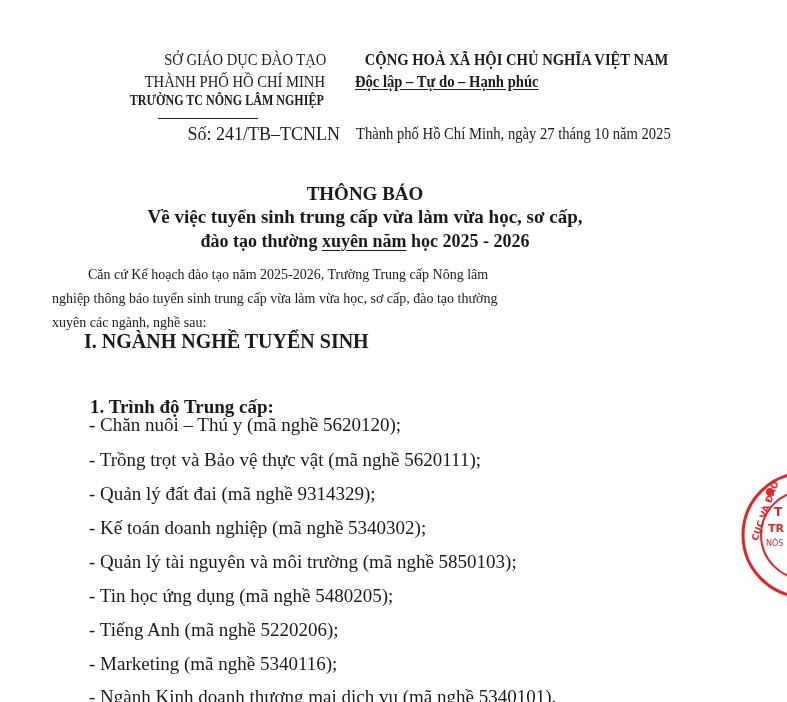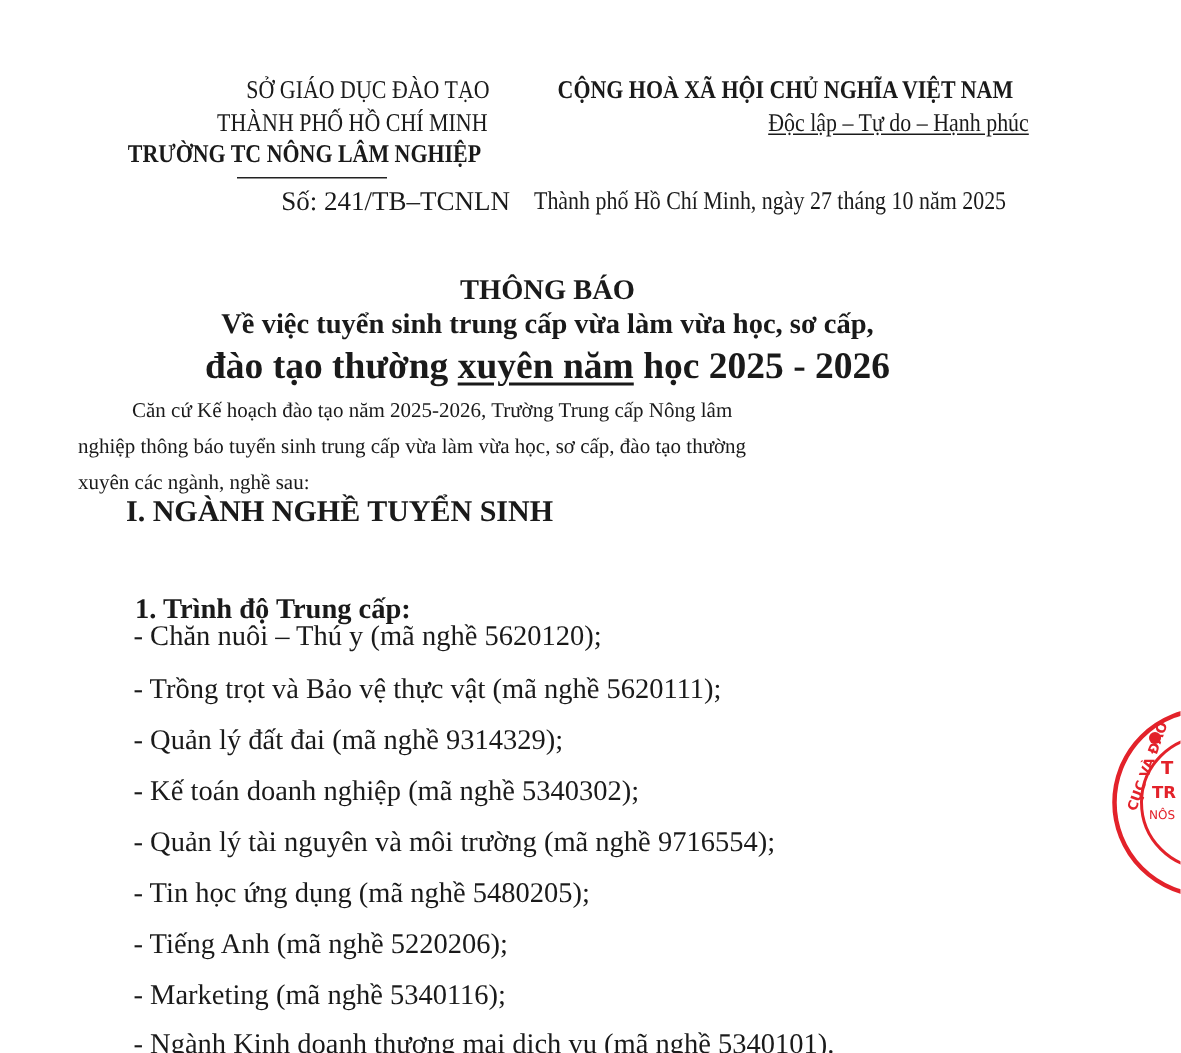--- a/index.html
+++ b/index.html
@@ -5,32 +5,32 @@
   html, body { margin: 0; padding: 0; }
   body {
     width: 787px; height: 702px; background: #ffffff; overflow: hidden;
     position: relative; font-family: "Liberation Serif", "DejaVu Serif", serif; color: #1a1a1a;
   }
   .abs { position: absolute; white-space: nowrap; }
   .left-head { left: 60px; width: 280px; text-align: right; }
   .cond { display: inline-block; transform: scaleX(0.86); transform-origin: center; }
   .h-line1 { top: 50px; font-size: 17px; }
   .h-line2 { top: 72px; font-size: 17px; }
-  .h-line3 { top: 93px; font-size: 17px; font-weight: bold; }
+  .h-line3 { top: 93px; font-size: 14px; font-weight: bold; }
   .h-rule { position: absolute; left: 158px; top: 118px; width: 100px; height: 1px; background: #222; }
   .h-num { top: 124px; font-size: 18px; }
-  .right-head { left: 340px; width: 360px; text-align: right; }
+  .right-head { left: 340px; width: 360px; text-align: left; }
   .r-line1 { top: 50px; font-size: 17px; font-weight: bold; }
-  .r-line2 { top: 72px; font-size: 17px; font-weight: normal; }
+  .r-line2 { top: 72px; font-size: 17px; font-weight: bold; }
   .r-line2 span.u { text-decoration: underline; text-underline-offset: 2px; }
   .date { left: 356px; top: 124px; font-size: 17px; }
   .title { left: 0; width: 730px; text-align: center; font-weight: bold; }
   .t1 { top: 183px; font-size: 19px; }
   .t2 { top: 206px; font-size: 19px; }
-  .t3 { top: 231px; font-size: 25px; }
+  .t3 { top: 231px; font-size: 18px; }
   .t3 .ul { text-decoration: underline; text-underline-offset: 3px; }
   .para { font-size: 14px; }
   .p1 { left: 88px; top: 267px; }
   .p2 { left: 52px; top: 291px; }
   .p3 { left: 52px; top: 315px; }
   .sec { left: 84px; top: 330px; font-size: 20px; font-weight: bold; }
   .sub { left: 90px; top: 383px; font-size: 19px; font-weight: bold; margin-top: 13px; }
   .item { left: 89px; font-size: 19px; }
   .stamp { position: absolute; left: 740px; top: 470px; width: 130px; height: 130px; }
 </style>
@@ -55,21 +55,21 @@
 <div class="abs para p2">nghiệp thông báo tuyển sinh trung cấp vừa làm vừa học, sơ cấp, đào tạo thường</div>
 <div class="abs para p3">xuyên các ngành, nghề sau:</div>
 
 <div class="abs sec">I. NGÀNH NGHỀ TUYỂN SINH</div>
 <div class="abs sub">1. Trình độ Trung cấp:</div>
 
 <div class="abs item" style="top:414px">- Chăn nuôi – Thú y (mã nghề 5620120);</div>
 <div class="abs item" style="top:449px">- Trồng trọt và Bảo vệ thực vật (mã nghề 5620111);</div>
 <div class="abs item" style="top:483px">- Quản lý đất đai (mã nghề 9314329);</div>
 <div class="abs item" style="top:517px">- Kế toán doanh nghiệp (mã nghề 5340302);</div>
-<div class="abs item" style="top:551px">- Quản lý tài nguyên và môi trường (mã nghề 9716554);</div>
+<div class="abs item" style="top:551px">- Quản lý tài nguyên và môi trường (mã nghề 5850103);</div>
 <div class="abs item" style="top:585px">- Tin học ứng dụng (mã nghề 5480205);</div>
 <div class="abs item" style="top:619px">- Tiếng Anh (mã nghề 5220206);</div>
 <div class="abs item" style="top:653px">- Marketing (mã nghề 5340116);</div>
 <div class="abs item" style="top:686px">- Ngành Kinh doanh thương mại dịch vụ (mã nghề 5340101).</div>
 
 <svg class="stamp" viewBox="0 0 130 130">
   <circle cx="65" cy="65" r="62" fill="none" stroke="#e3222a" stroke-width="3"></circle>
   <circle cx="65" cy="65" r="44" fill="none" stroke="#e3222a" stroke-width="2"></circle>
   <circle cx="30" cy="22" r="4" fill="#e3222a"></circle>
   <text x="8" y="72" font-size="9" fill="#e3222a" font-family="DejaVu Sans, sans-serif" font-weight="bold" transform="rotate(-70 12 65)">CỤC VÀ ĐÀO</text>

